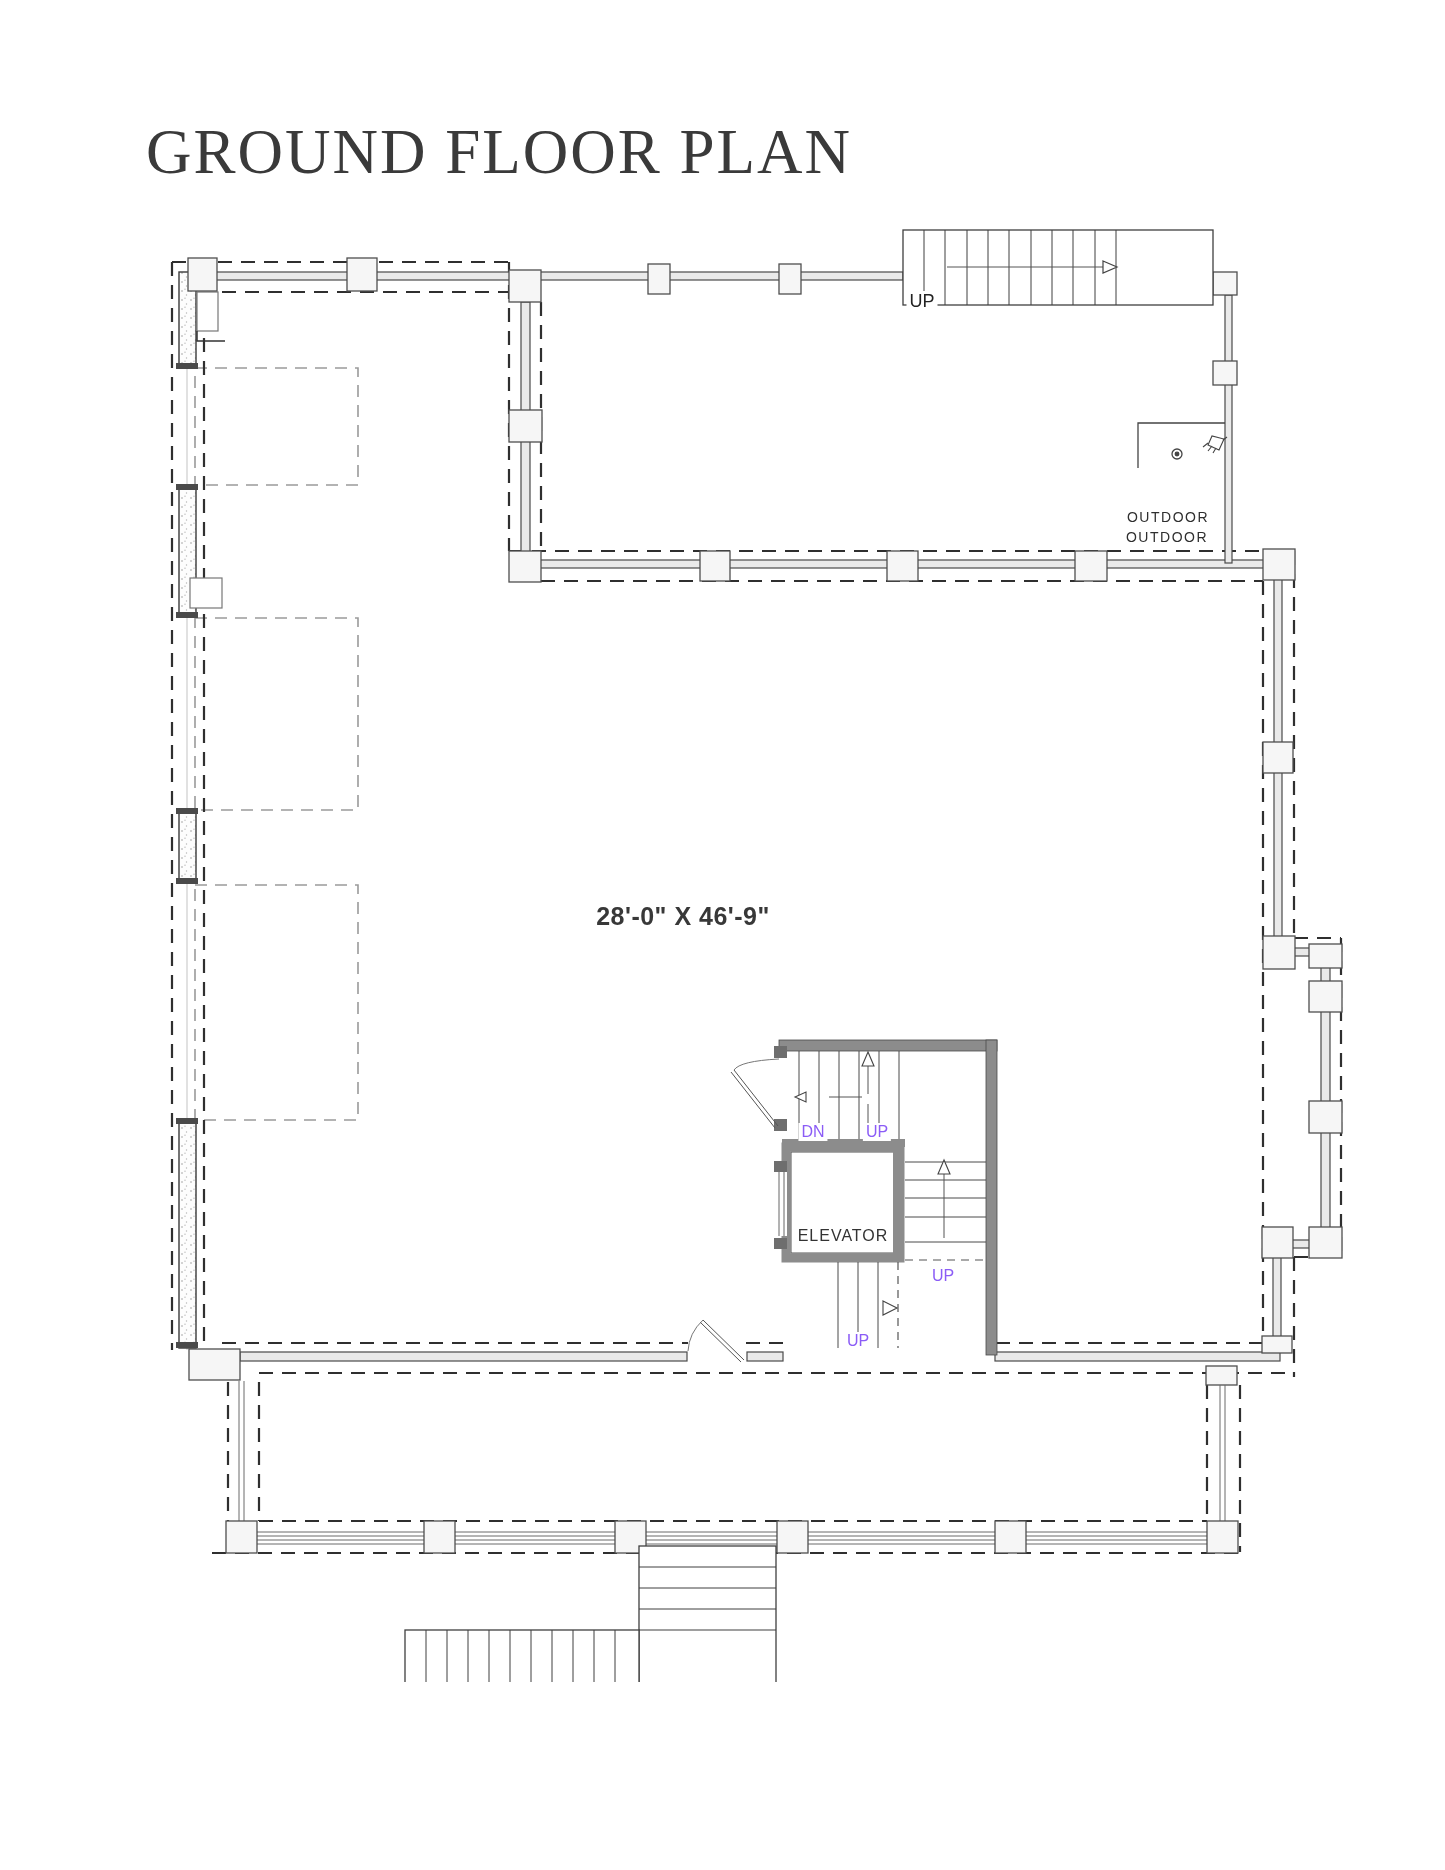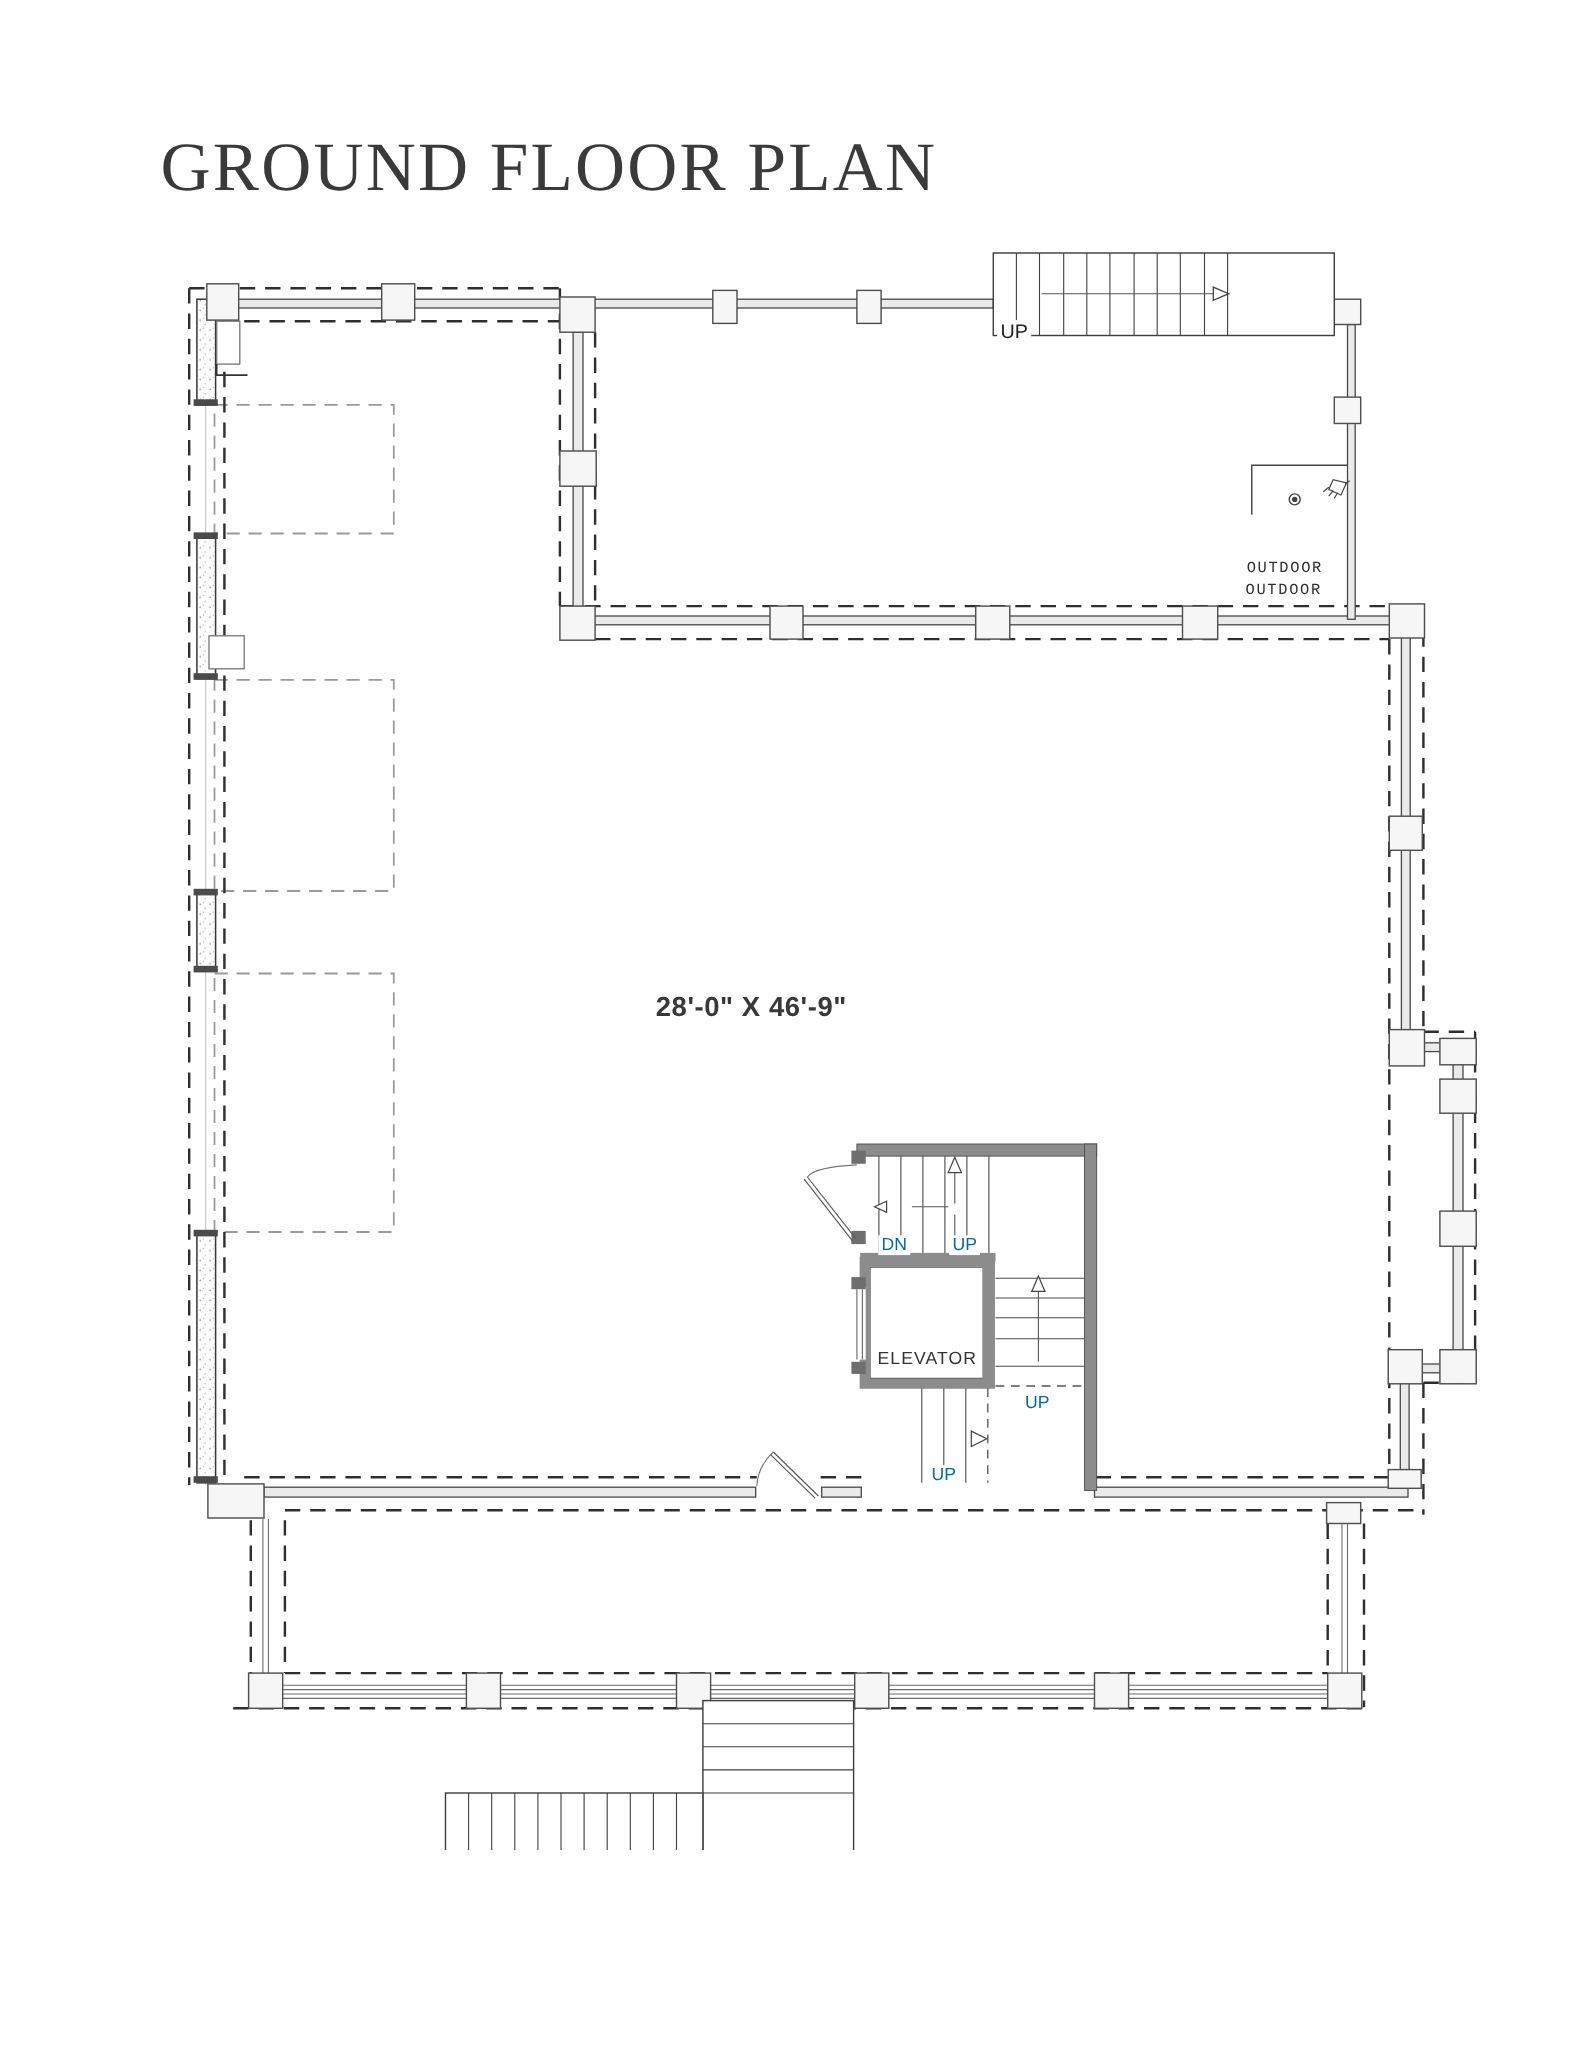--- a/index.html
+++ b/index.html
@@ -7,22 +7,22 @@
           font-family:"Liberation Sans",sans-serif;text-align:center;}
   #plan-svg{position:absolute;left:0;top:0;}
   .lbl{position:absolute;background:#fff;color:#2d2d2d;line-height:1;white-space:nowrap;
        padding:1px 3px;transform:translateX(-50%);margin-top:34px;}
   #title{position:absolute;left:146px;top:116px;font-family:"Liberation Serif",serif;
          font-size:63px;letter-spacing:2px;color:#3a3a3a;background:transparent;padding:0;}
   .room-name{font-size:31px;font-weight:bold;letter-spacing:0.5px;color:#383838;}
   .room-dims{font-size:25px;font-weight:bold;letter-spacing:0.5px;color:#383838;}
   .elev{font-size:16px;font-weight:normal;letter-spacing:1px;color:#333;}
   .updn{font-size:18px;color:#222;}
-  .updn-sm{font-size:16px;color:#0369a1;}
-  .shower-txt{font-size:14px;letter-spacing:1.5px;color:#2f2f2f;font-family:Liberation Mono, monospace;background:transparent;}
+  .updn-sm{font-size:16px;color:#8b5cf6;}
+  .shower-txt{font-size:14px;letter-spacing:1.5px;color:#2f2f2f;font-family:Liberation Sans, sans-serif;background:transparent;}
 </style>
 </head>
 <body>
 
 <div id="canvas">
 
   <svg id="plan-svg" width="1445" height="1870" viewBox="0 0 1445 1870" xmlns="http://www.w3.org/2000/svg">
     <defs>
       <pattern id="stipple" width="9" height="9" patternUnits="userSpaceOnUse">
         <rect width="9" height="9" fill="#fdfdfd"></rect>

